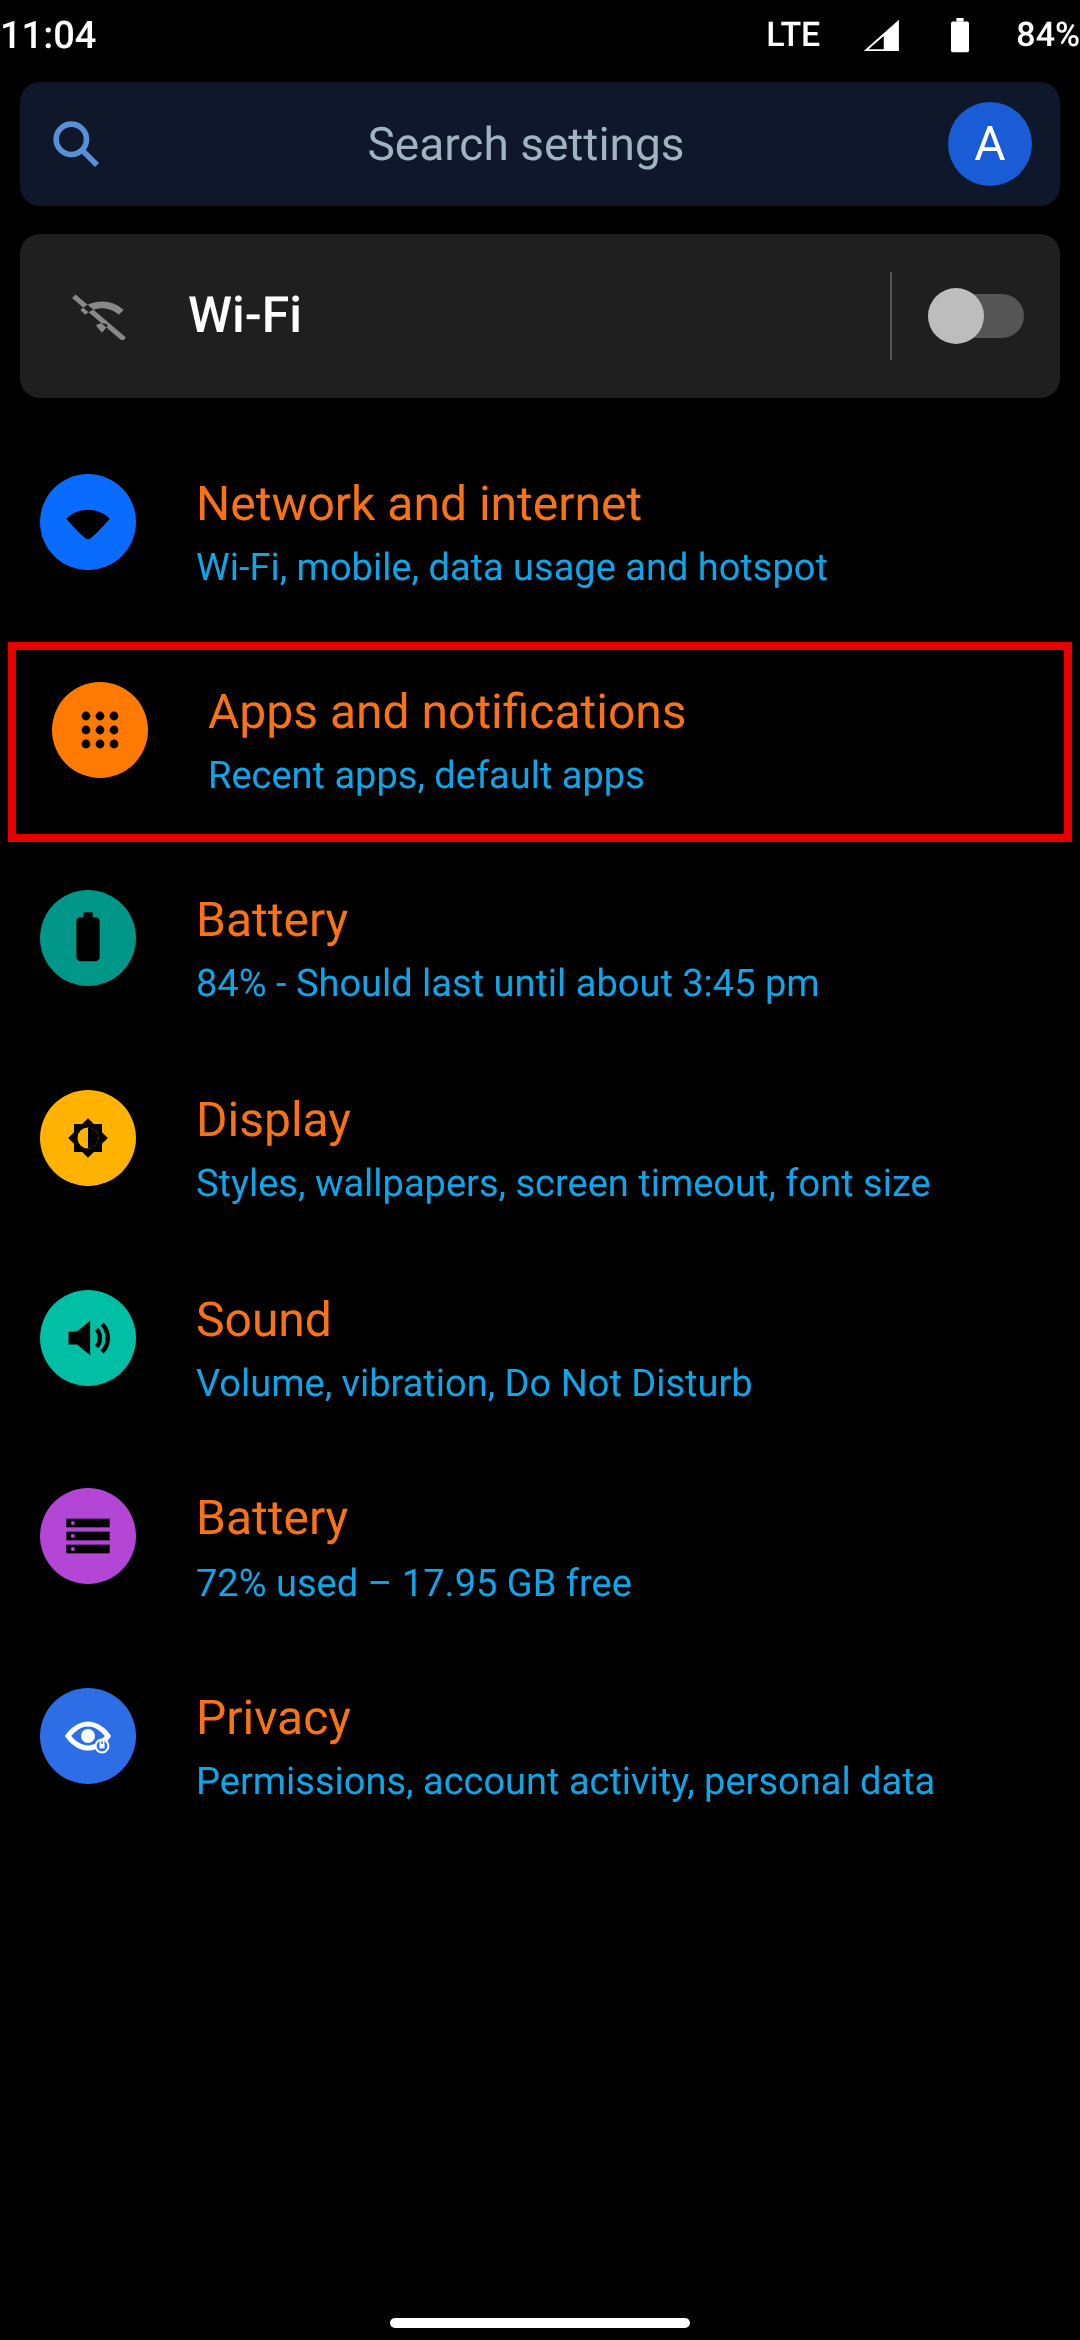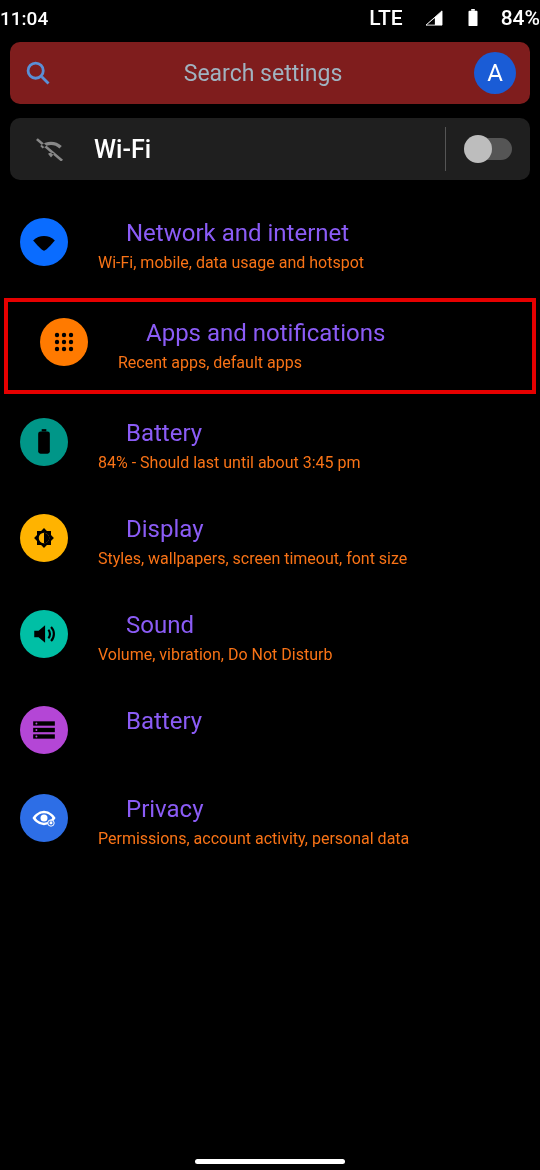--- a/index.html
+++ b/index.html
@@ -17,27 +17,27 @@
       justify-content: space-between;
       align-items: center;
       padding: 6px 0 4px;
       font-size: 19px;
       font-weight: 500;
     }
     .status-right {
       display: flex;
       align-items: center;
       gap: 20px;
-      font-size: 21px;
+      font-size: 17px;
     }
     .signal-icon { display:inline-block; margin-left:2px; margin-right:4px; }
     .batt-icon { display:inline-block; margin-right:2px; }
     .search-bar {
       margin: 8px 10px;
-      background: #7f1d1d;
+      background: #0f172a;
       border-radius: 10px;
       height: 62px;
       display: flex;
       align-items: center;
       padding: 0 14px;
       position: relative;
     }
     .search-icon { color:#5a8fd6; }
     .search-text {
       flex: 1;
@@ -53,21 +53,21 @@
       align-items: center;
       justify-content: center;
       font-size: 24px;
       font-weight: 400;
       color: #fff;
     }
     .wifi-toggle-card {
       margin: 14px 10px 18px;
       background: #1f1f1f;
       border-radius: 10px;
-      height: 62px;
+      height: 82px;
       display: flex;
       align-items: center;
       padding: 0 18px 0 26px;
     }
     .wifi-off-icon { color:#888; margin-right:28px; }
     .wifi-label { font-size:25px; font-weight:500; flex:1; }
     .vline { width:1px; height:44px; background:#555; margin-right:20px;}
     .toggle { 
       width:46px; height:22px; background:#555; border-radius:12px; position:relative;
     }
@@ -78,35 +78,35 @@
     .list { }
     .item {
       display: flex;
       align-items: flex-start;
       padding: 20px 20px 20px 20px;
       position: relative;
     }
     .item.highlighted {
       border: 4px solid #e60000;
       margin: 4px;
-      padding: 16px 16px 16px 32px;
+      padding: 16px 16px 16px 18px;
     }
     .icon-circle {
       width: 48px; height: 48px;
       border-radius: 50%;
       display: flex;
       align-items: center;
       justify-content: center;
       flex-shrink: 0;
       margin-right: 30px;
       margin-left: 0;
     }
     .item-text { flex: 1; padding-top:0; }
-    .item-title { font-size: 24px; color:#8b5cf6; line-height:1.3;margin-left:28px; }
-    .item-sub { font-size: 16px; color:#f97316; margin-top:4px; line-height:1.3; }
+    .item-title { font-size: 24px; color:#f97316; line-height:1.3; }
+    .item-sub { font-size: 19px; color:#0ea5e9; margin-top:4px; line-height:1.3; }
     .c-blue1 { background:#0a6cff; color:#000; }
     .c-green { background:#6fb504; color:#000; }
     .c-orange{ background:#ff7a00; color:#000; }
     .c-teal  { background:#009688; color:#000; }
     .c-yellow{ background:#ffb300; color:#000; }
     .c-cyan  { background:#00bfa5; color:#fff; }
     .c-purple{ background:#b446d6; color:#fff; }
     .c-blue2 { background:#2d6ee6; color:#fff; }
     .navbar {
       position: absolute; bottom: 6px; left: 0; right: 0;
@@ -245,20 +245,21 @@
           <rect x="2" y="1" width="20" height="4"></rect>
           <rect x="2" y="7" width="20" height="4"></rect>
           <rect x="2" y="13" width="20" height="4"></rect>
           <circle cx="5" cy="3" r="0.9" fill="#b446d6"></circle>
           <circle cx="5" cy="9" r="0.9" fill="#b446d6"></circle>
           <circle cx="5" cy="15" r="0.9" fill="#b446d6"></circle>
         </svg>
     </div>
     <div class="item-text">
       <div class="item-title">Battery</div>
+      <div class="item-sub">72% used – 17.95 GB free</div>
     </div>
   </div>
 
   <div class="item">
     <div class="icon-circle c-blue2">
       <svg width="28" height="20" viewBox="0 0 28 20" fill="#fff">
           <path d="M14 4 C8 4 4 10 4 10 C4 10 8 16 14 16 C20 16 24 10 24 10 C24 10 20 4 14 4" fill="none" stroke="#fff" stroke-width="2.5"></path>
           <circle cx="14" cy="10" r="3.5" fill="#fff"></circle>
           <circle cx="21" cy="15" r="3.2" fill="#2d6ee6" stroke="#fff" stroke-width="1"></circle>
           <rect x="19.7" y="14" width="2.6" height="2.2" fill="#fff"></rect>

